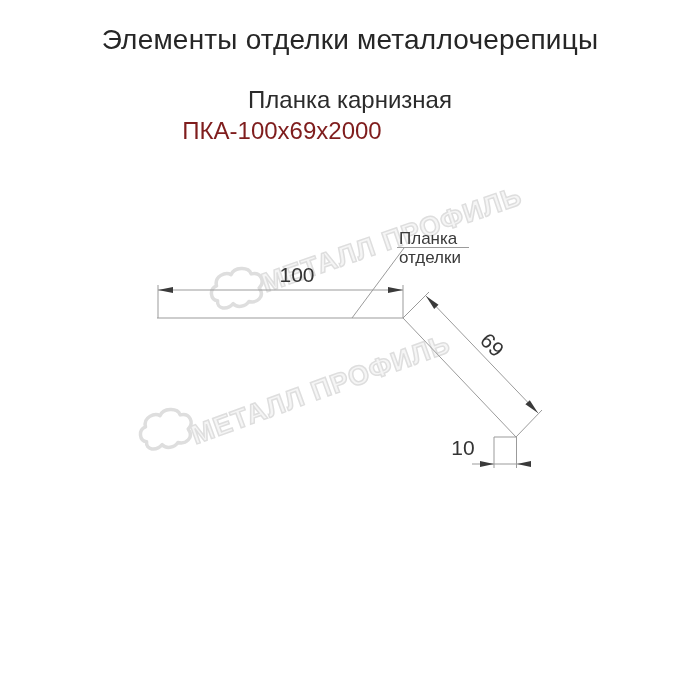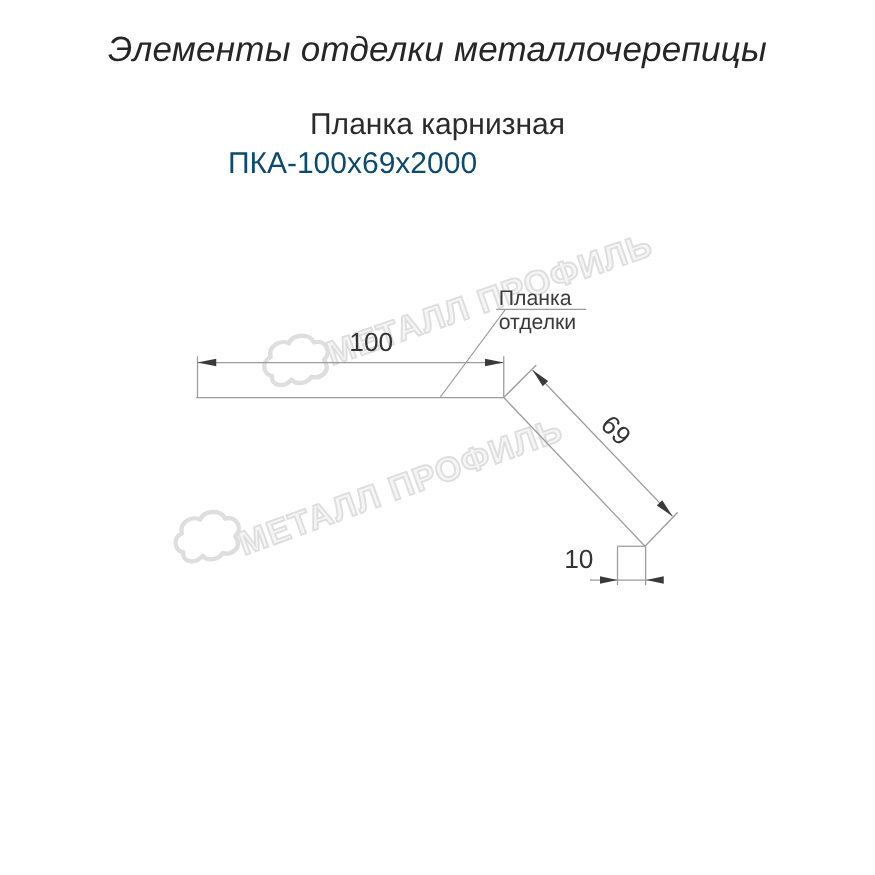--- a/index.html
+++ b/index.html
@@ -3,29 +3,29 @@
 <meta charset="utf-8">
 <style>
   html,body{margin:0;padding:0;}
   body{
     width:700px;height:700px;position:relative;background:#ffffff;overflow:hidden;
     font-family:"Liberation Sans","DejaVu Sans",sans-serif;
   }
   .abs{position:absolute;}
   .page-title{
     left:0;top:24px;width:700px;text-align:center;
-    font-size:28px;line-height:32px;color:#262626;letter-spacing:0.2px;font-style:italic;
+    font-size:28px;line-height:32px;color:#262626;letter-spacing:0.2px;
   }
   .product-name{
     left:0;top:86px;width:700px;text-align:center;
     font-size:24px;line-height:28px;color:#2b2b2b;
   }
   .product-code{
     left:0;top:117px;width:564px;text-align:center;
-    font-size:24px;line-height:28px;color:#0c4a6e;
+    font-size:24px;line-height:28px;color:#7f1d1d;
   }
   .dim-label{
     font-size:21px;color:#343434;text-align:center;z-index:3;
   }
   .dim-100{left:256px;top:263px;width:50px;margin-left:16px;}
   .dim-69{left:470px;top:333px;width:44px;transform:rotate(45deg);}
   .dim-10{left:440px;top:436px;width:46px;}
   .face-label{
     left:399px;top:229px;width:90px;z-index:3;
     font-size:17px;line-height:19px;color:#3a3a3a;

